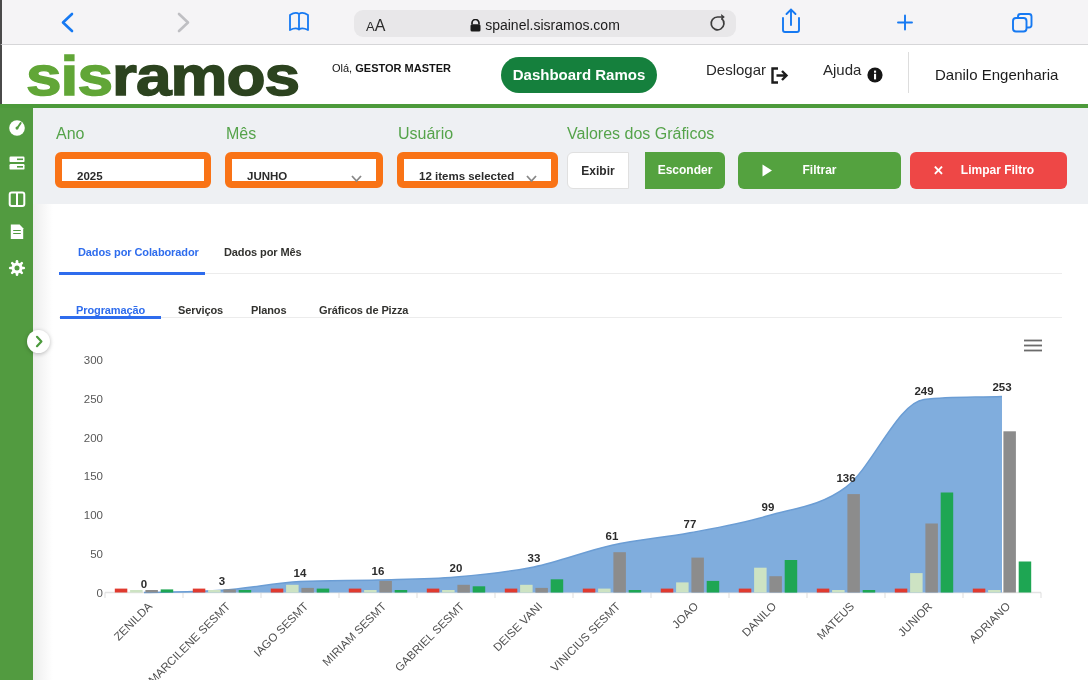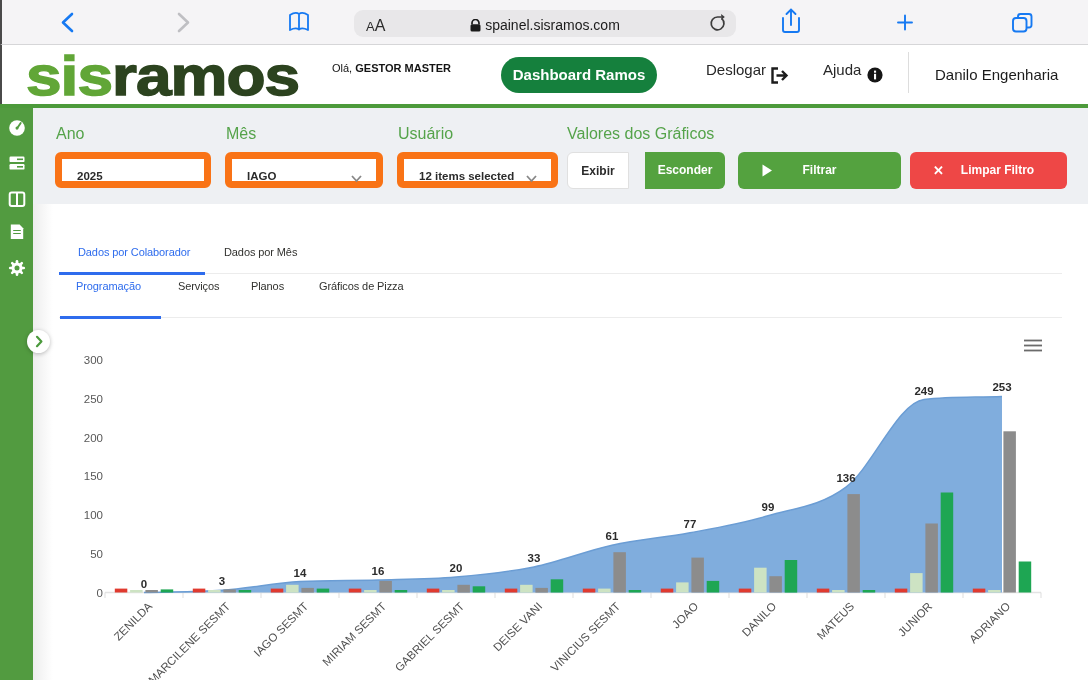--- a/index.html
+++ b/index.html
@@ -29,22 +29,22 @@
 .hbtn { position:absolute; top:61px; font-size:15px; color:#272727; }
 .hdivider { position:absolute; left:908px; top:52px; width:1px; height:41px; background:#ddd; }
 .hname { position:absolute; left:935px; top:66px; font-size:15px; color:#1c1c1c; }
 
 .flabel { position:absolute; top:125px; font-size:16px; color:#55a34a; }
 .fbox { position:absolute; top:152px; height:36px; background:#fff; border:7px solid #f97316; border-radius:6px; }
 .fbox .tx { position:absolute; left:15px; top:11px; font-size:11.5px; font-weight:bold; color:#2b2b2b; }
 .chev { position:absolute; top:14px; width:11px; height:11px; }
 .btn { position:absolute; top:152px; height:37px; border-radius:6px; color:#fff; font-size:12px; font-weight:bold; }
 
-.tab1 { position:absolute; top:246px; font-size:11px; font-weight:normal; color:#32322f; letter-spacing:-0.1px; }
-.tab2 { position:absolute; top:280px; font-size:11px; font-weight:normal; color:#32322f; letter-spacing:-0.1px; }
+.tab1 { position:absolute; top:246px; font-size:11px; font-weight:bold; color:#32322f; letter-spacing:-0.1px; }
+.tab2 { position:absolute; top:304px; font-size:11px; font-weight:bold; color:#32322f; letter-spacing:-0.1px; }
 .blue { color:#2e6ced !important; }
 .tabline { position:absolute; height:1px; background:#ececec; left:59px; width:1003px; }
 .tabu { position:absolute; height:3px; background:#2e6ced; }
 svg.chart { position:absolute; left:0; top:0; }
 .vlab { font-size:11.5px; font-weight:bold; fill:#2c2c2c; font-family:"Liberation Sans", sans-serif;}
 .xlab { font-size:11.5px; fill:#4f4f4f; font-family:"Liberation Sans", sans-serif;}
 .ylab { font-size:11.5px; fill:#585858; font-family:"Liberation Sans", sans-serif;}
 .fab { position:absolute; left:27px; top:330px; width:23px; height:23px; border-radius:50%; background:#fff;
   box-shadow:0 1px 4px rgba(0,0,0,0.25); }
 </style></head>
@@ -138,21 +138,21 @@
 </svg>
 
 <div class="flabel" style="left:56px">Ano</div>
 <div class="flabel" style="left:226px">Mês</div>
 <div class="flabel" style="left:398px">Usuário</div>
 <div class="flabel" style="left:567px">Valores dos Gráficos</div>
 <div class="fbox" style="left:55px;width:156px">
     <span class="tx">2025</span>
   </div>
 <div class="fbox" style="left:225px;width:158px">
-    <span class="tx">IAGO</span>
+    <span class="tx">JUNHO</span>
   <svg class="chev" style="right:14px">
       <path d="M 1 3 L 5.5 8 L 10 3" stroke="#888" stroke-width="1.8" fill="none"></path>
     </svg>
   </div>
 <div class="fbox" style="left:397px;width:161px">
     <span class="tx">12 items selected</span>
   <svg class="chev" style="right:14px">
       <path d="M 1 3 L 5.5 8 L 10 3" stroke="#888" stroke-width="1.8" fill="none"></path>
     </svg>
   </div>

